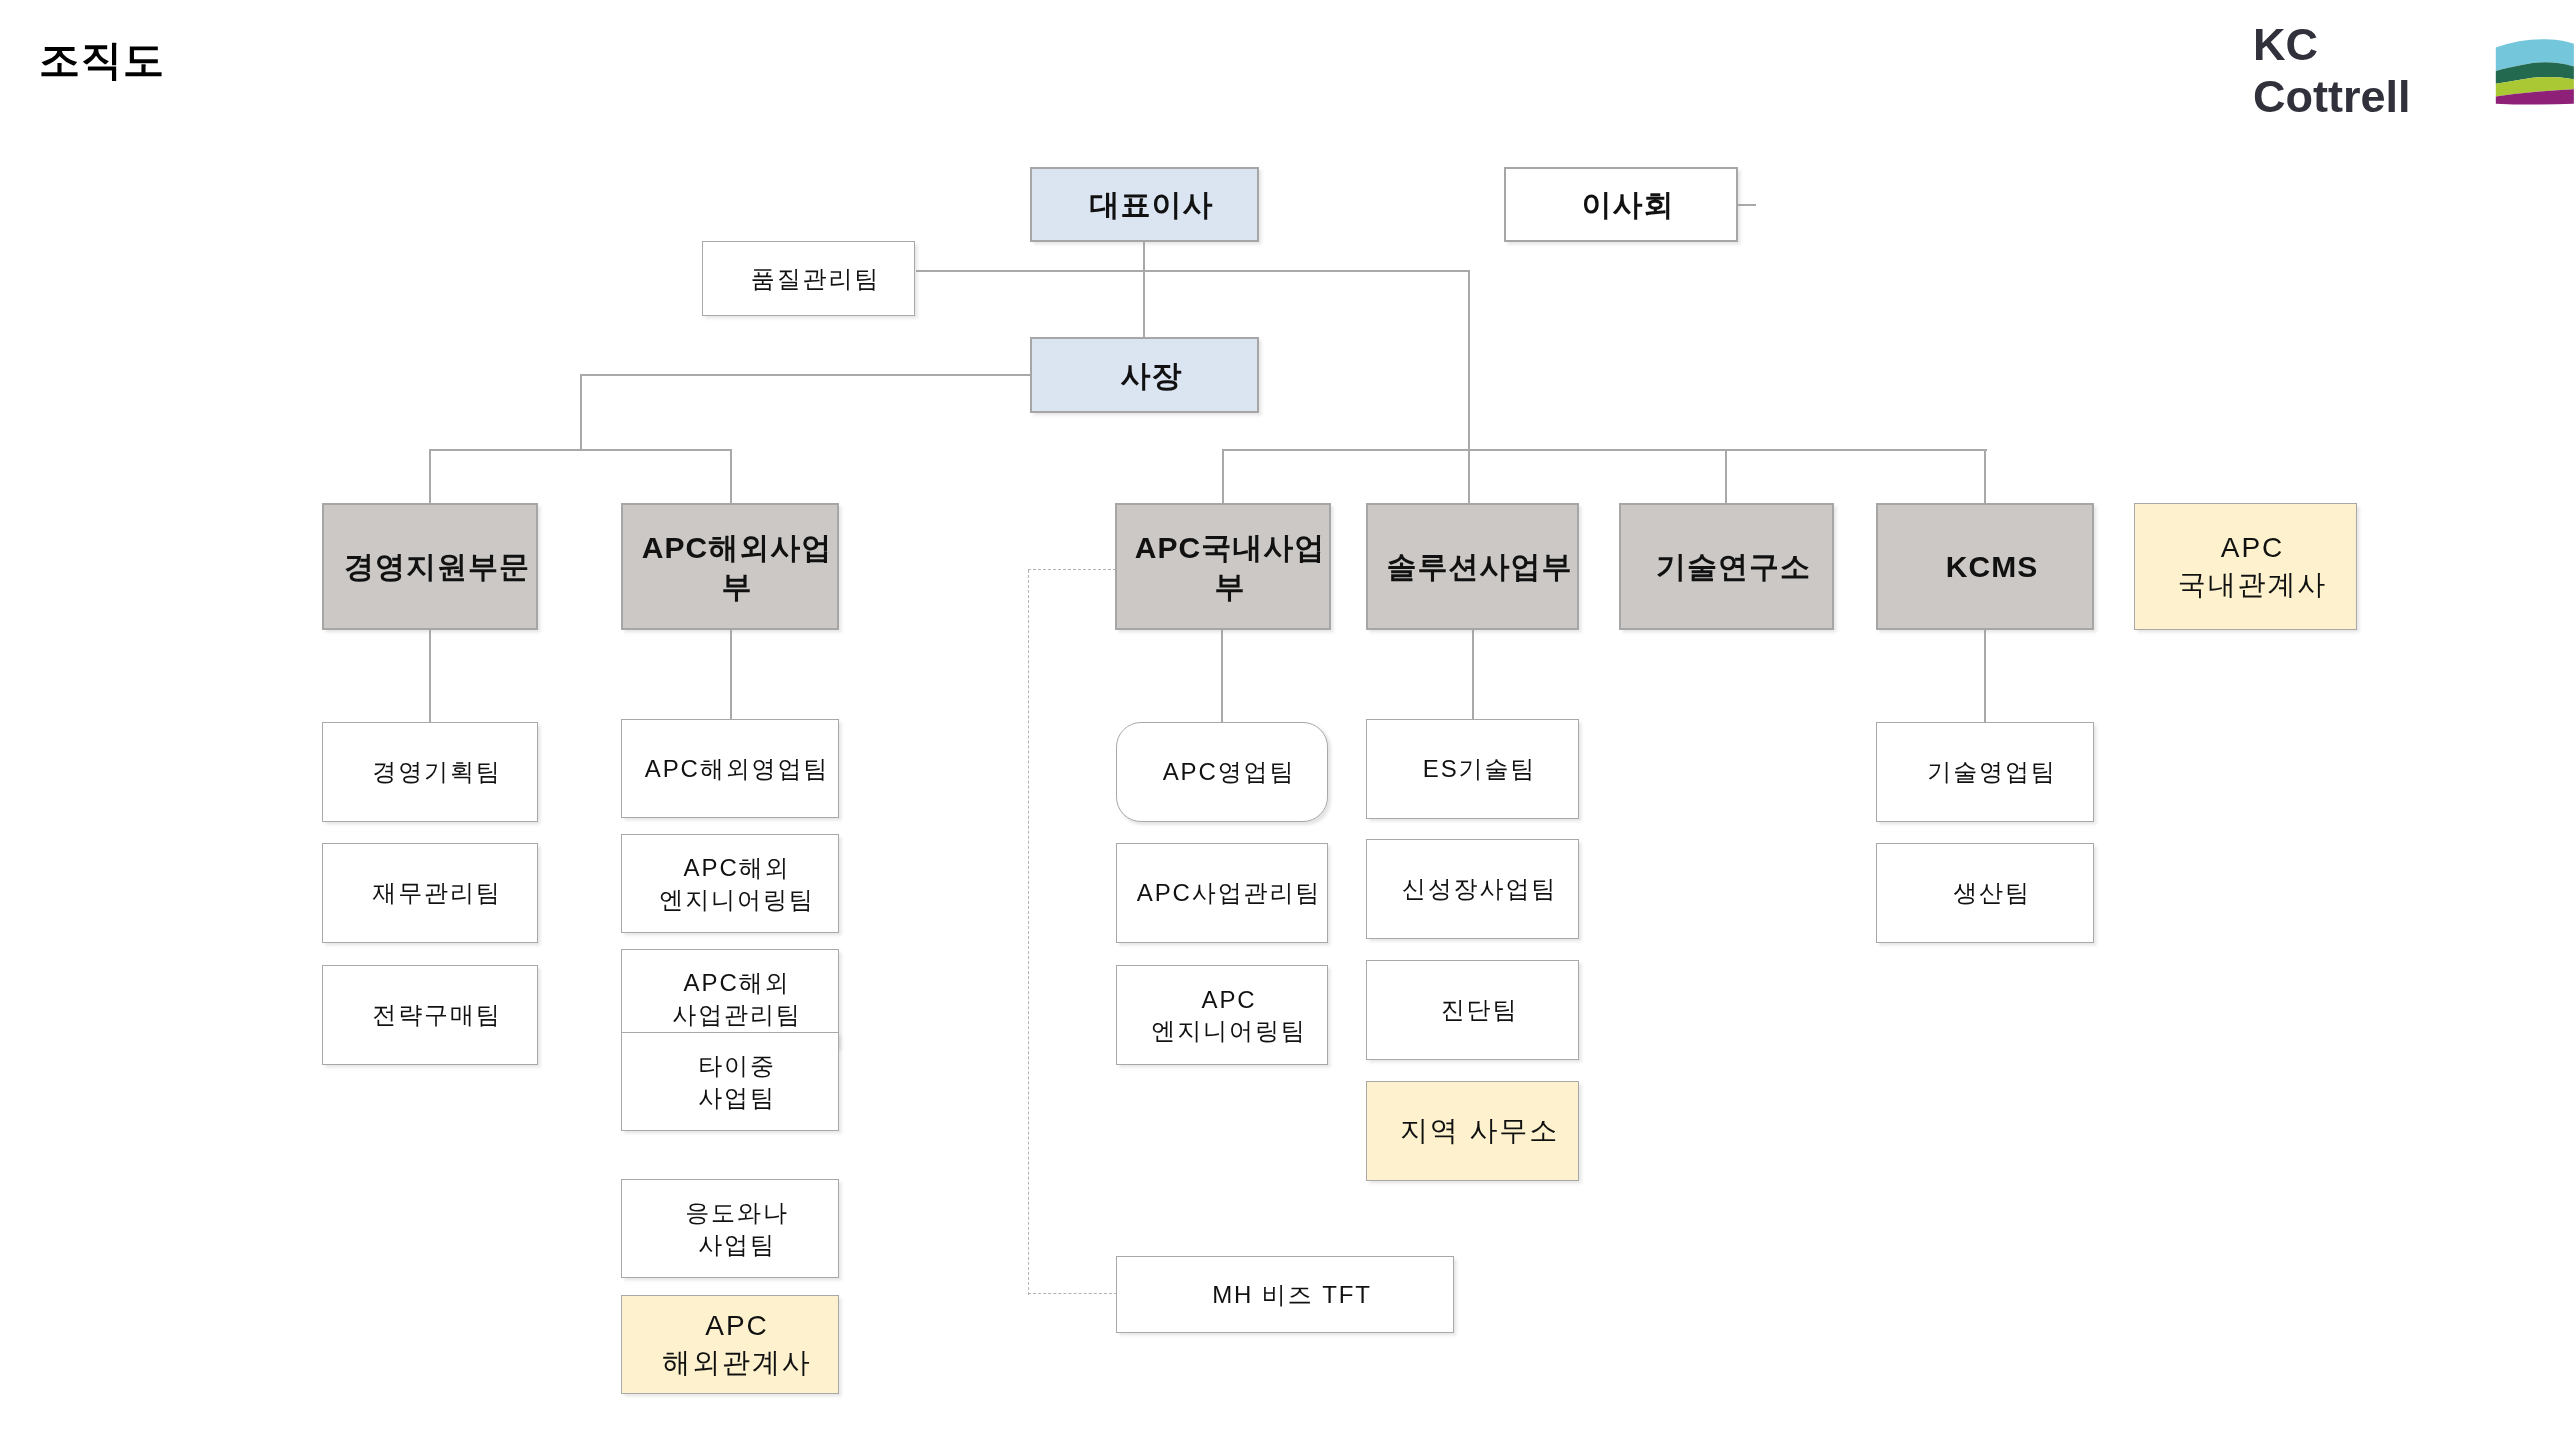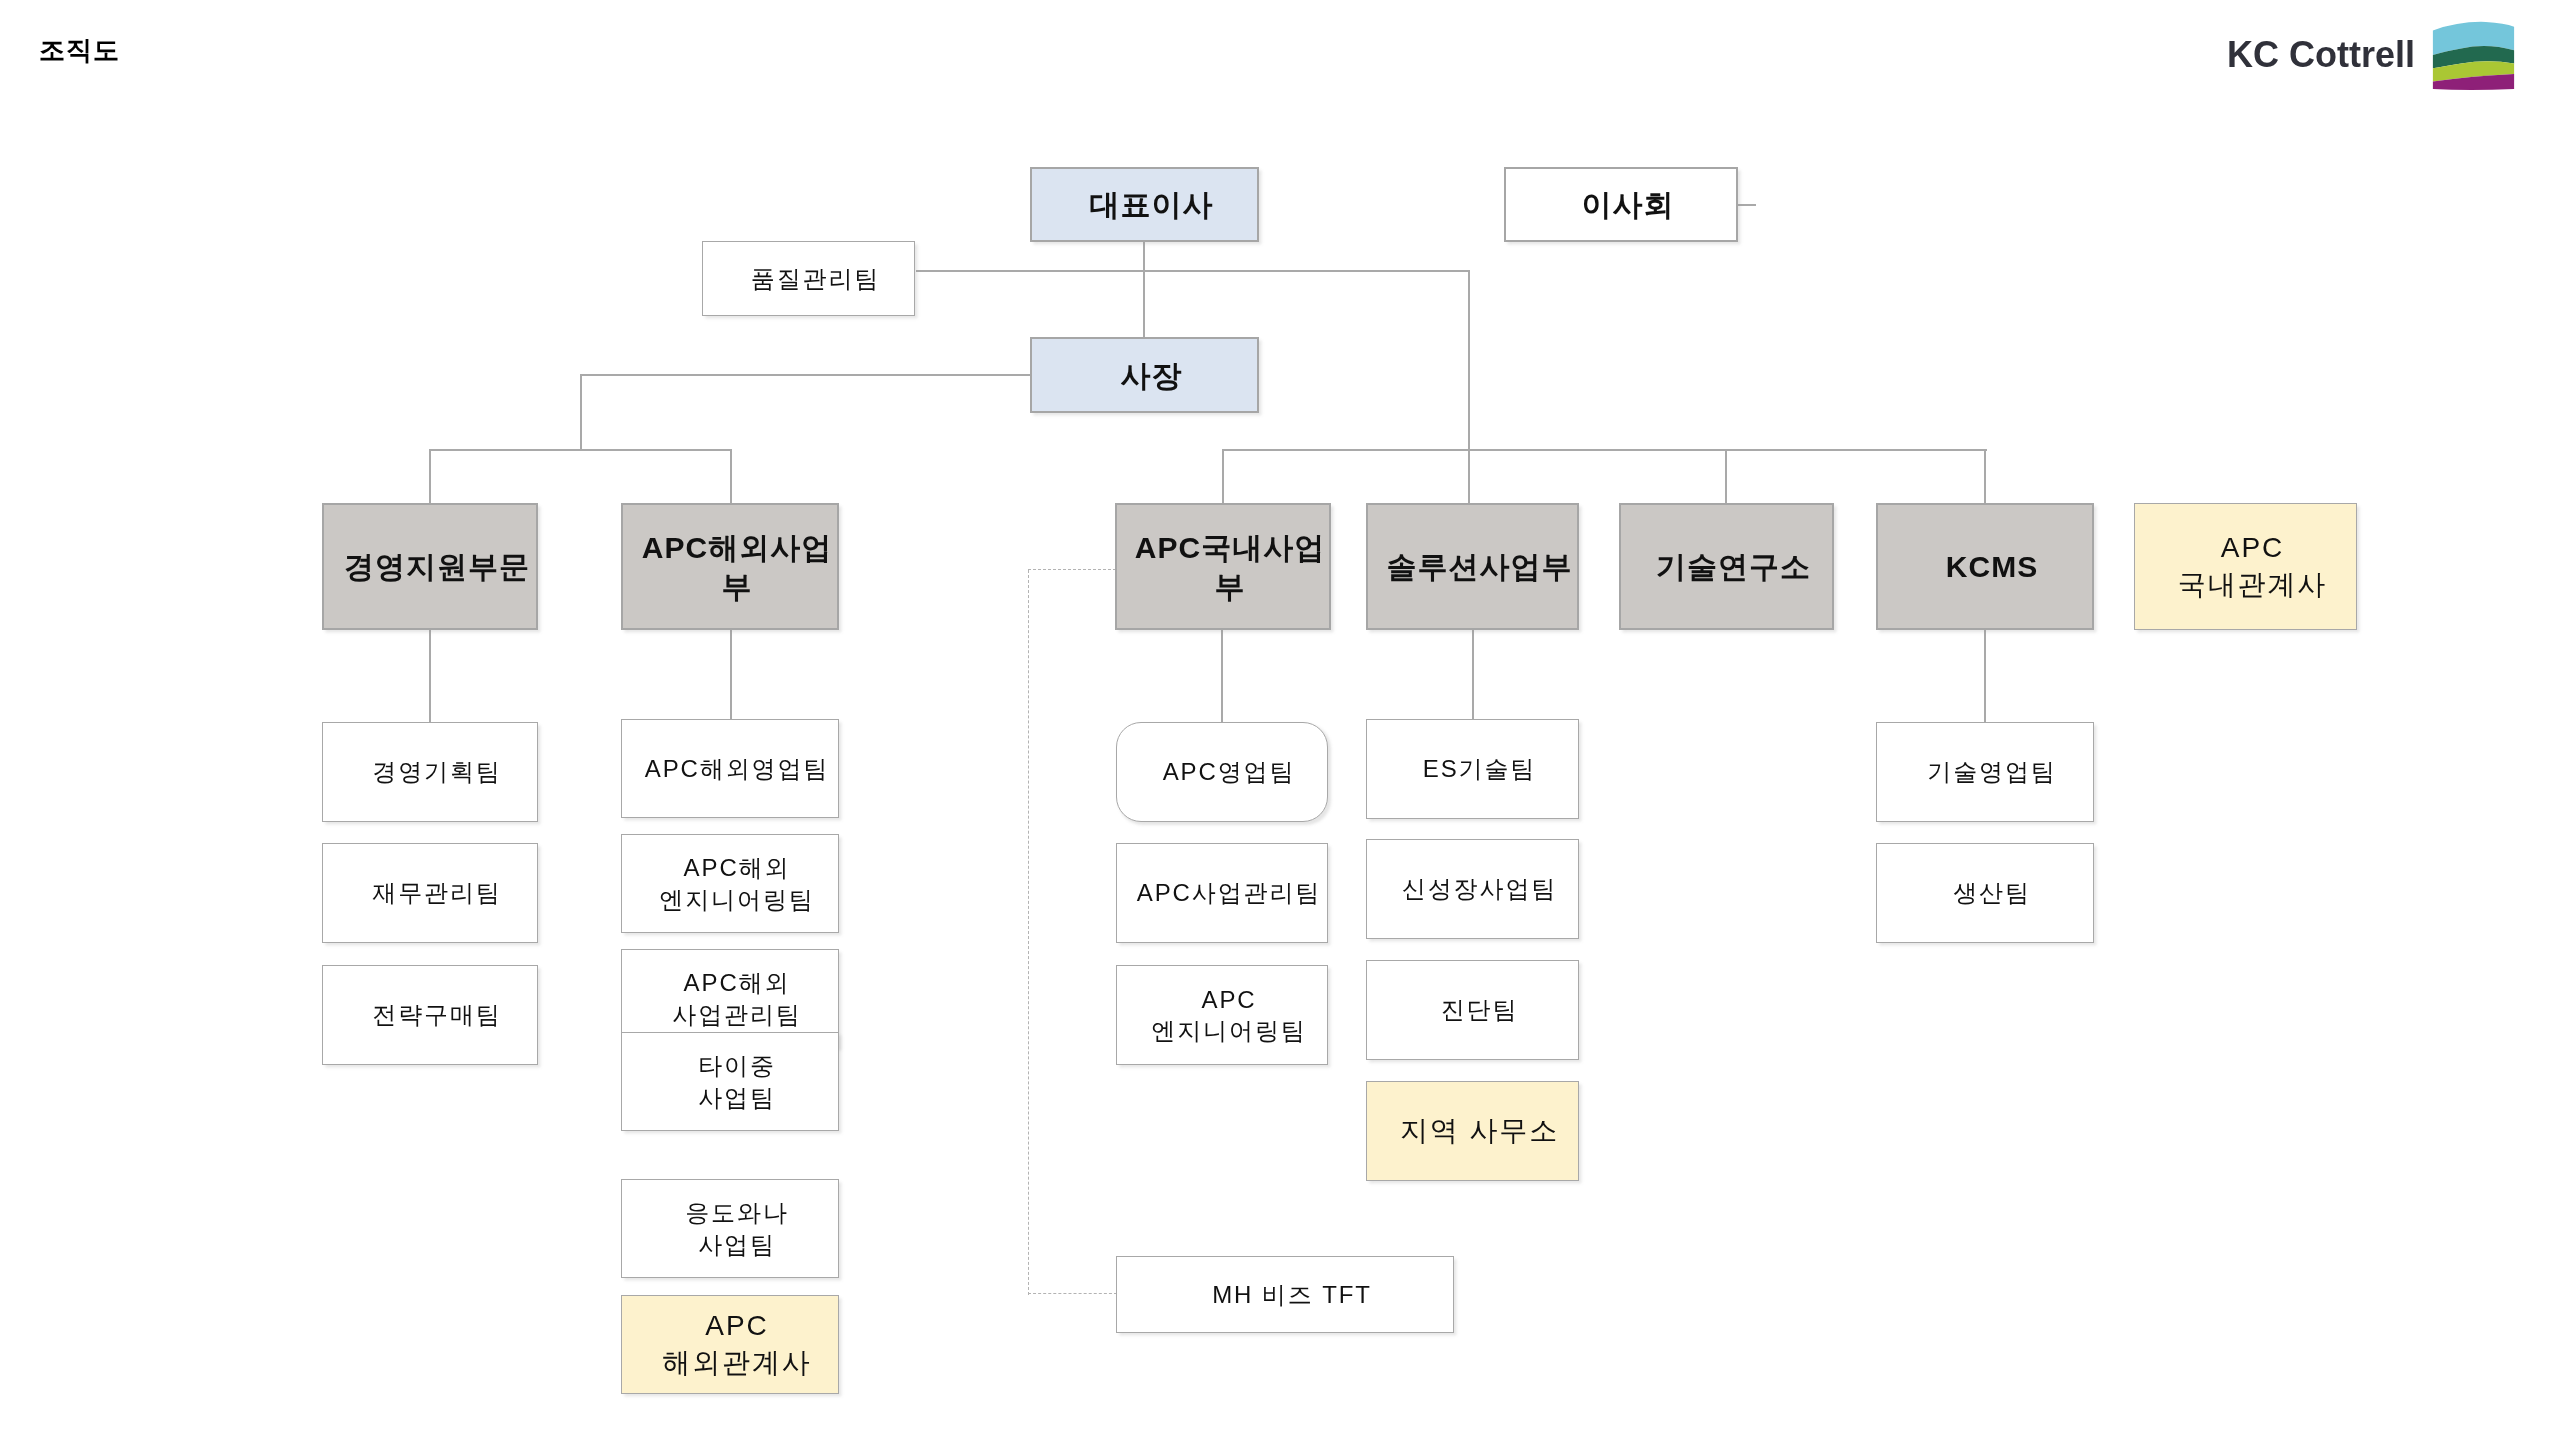--- a/index.html
+++ b/index.html
@@ -15,24 +15,24 @@
   .division{background:var(--division_fill);border:2.9px solid var(--box_border);
         font-weight:bold;font-size:30px;letter-spacing:1px;}
   .teambox{background:#ffffff;border:1.9px solid var(--team_border);
         font-size:24px;letter-spacing:1.9px;}
   .affiliate{background:var(--affiliate_fill);border:1.9px solid var(--team_border);
         font-size:28px;letter-spacing:1.9px;}
   .hline{position:absolute;height:1.9px;background:var(--line);}
   .vline{position:absolute;width:1.9px;background:var(--line);}
   .dashv{position:absolute;width:0;border-left:1.9px dashed var(--dash);}
   .dashh{position:absolute;height:0;border-top:1.9px dashed var(--dash);}
-  #page-title{position:absolute;left:39px;top:33px;font-size:26px;font-weight:bold;
+  #page-title{position:absolute;left:39px;top:33px;font-size:41px;font-weight:bold;
         color:#000;letter-spacing:1px;}
   #logo{position:absolute;left:2227px;top:19.3px;display:flex;align-items:center;gap:15.5px;}
-  #logo .logo-text{font-size:36px;font-weight:bold;color:var(--logo_text);letter-spacing:0px;}
+  #logo .logo-text{font-size:45px;font-weight:bold;color:var(--logo_text);letter-spacing:0px;margin-left:26px;}
 </style>
 </head>
 <body>
 
 <div id="canvas">
 
   <div id="page-title">조직도</div>
 
   <div id="logo">
     <span class="logo-text">KC Cottrell</span>

